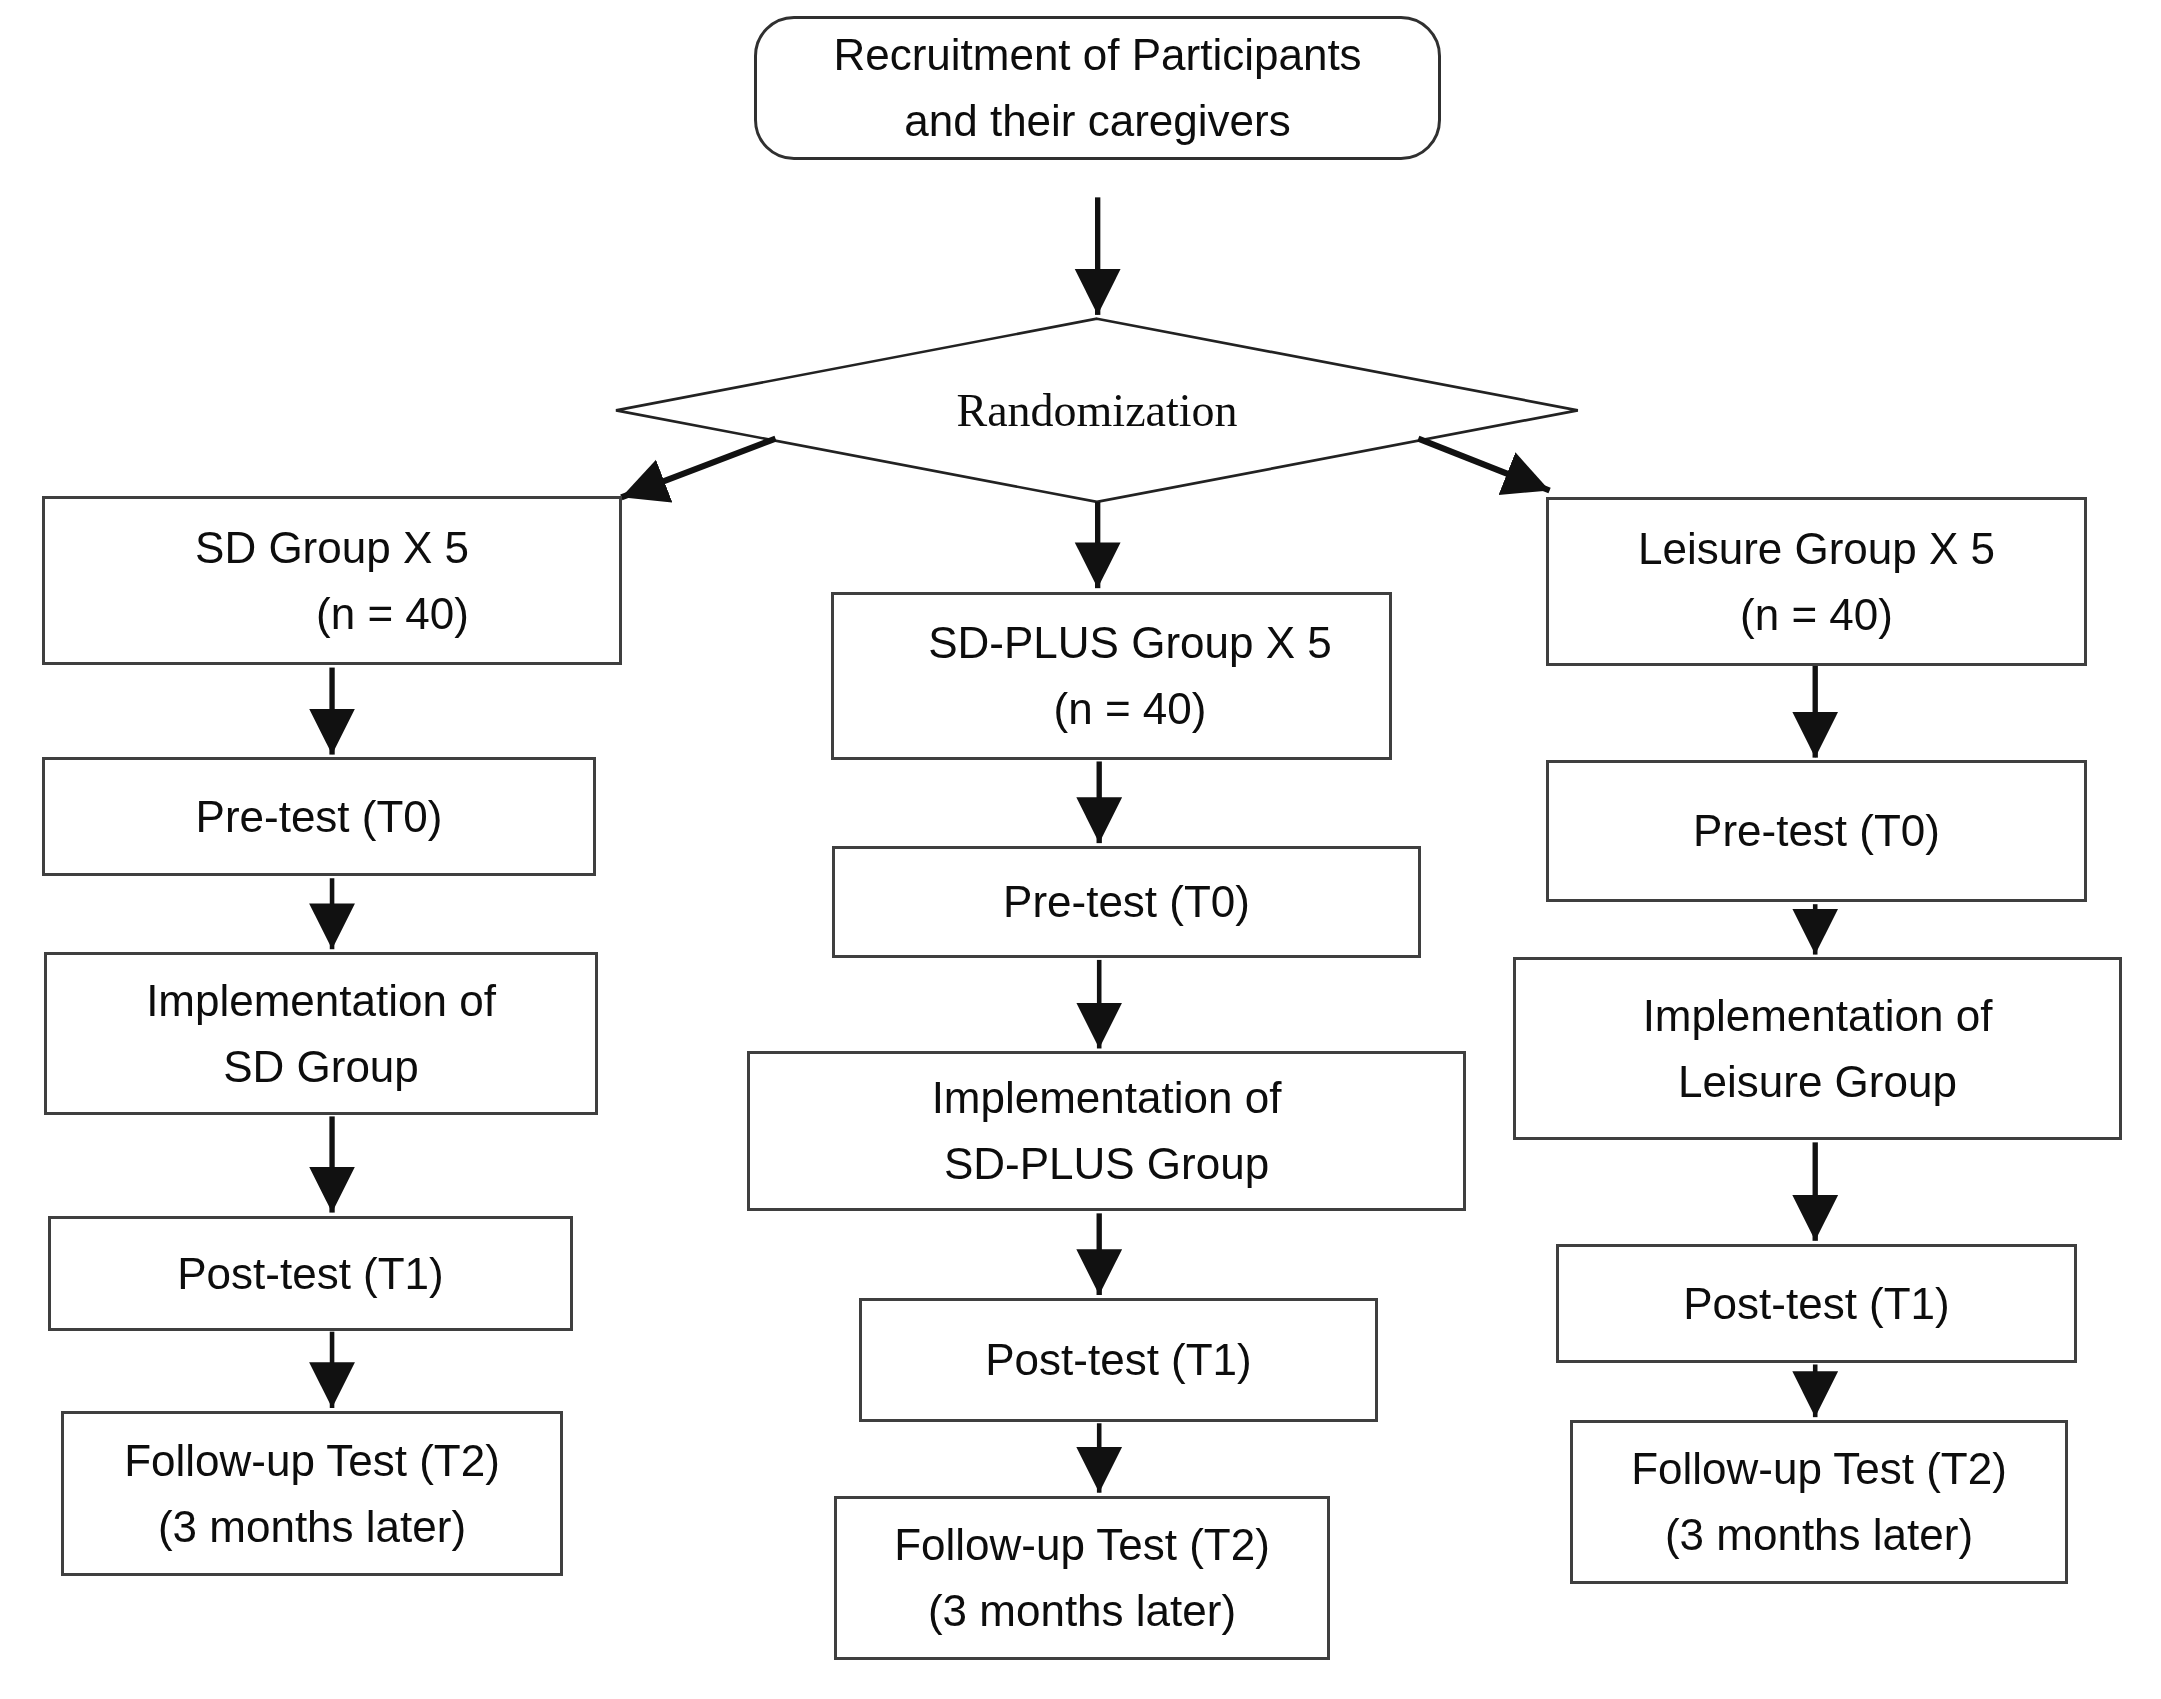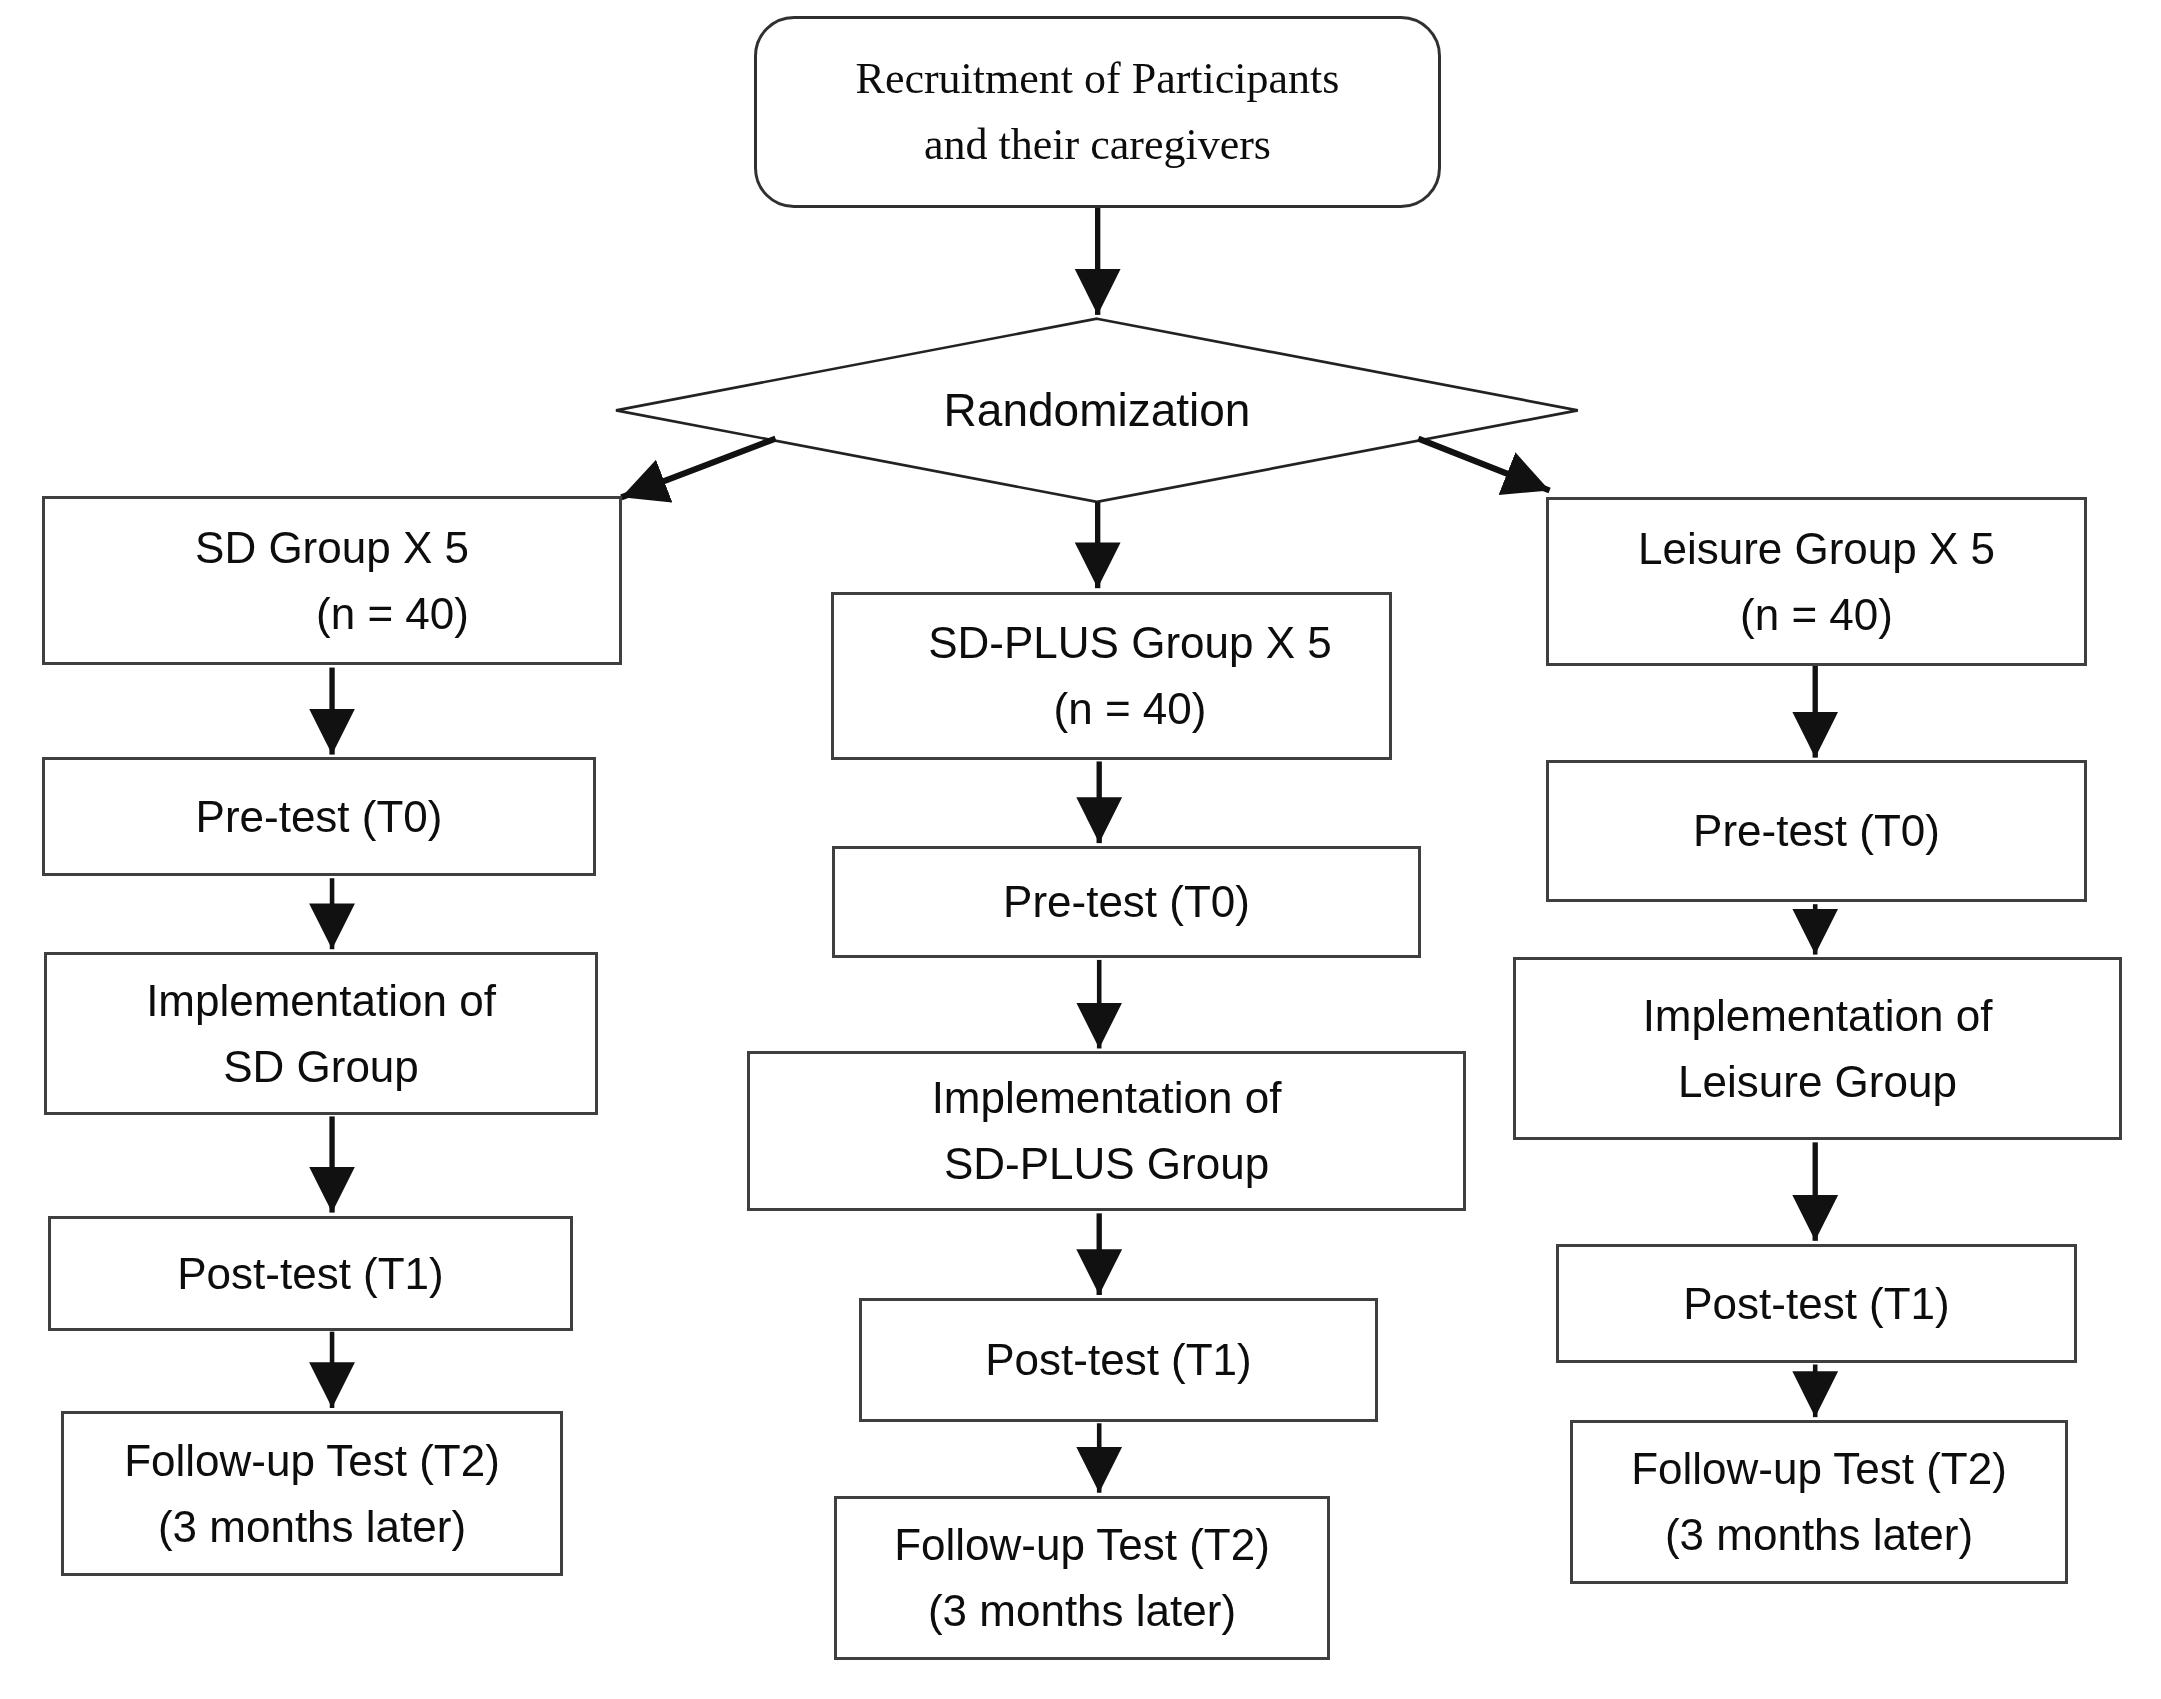--- a/index.html
+++ b/index.html
@@ -33,20 +33,21 @@
   .diamond-label{
     position:absolute;
     display:flex;
     align-items:center;
     justify-content:center;
     text-align:center;
     font-size:46px;
     color:#0d0d0d;
     background:transparent;
     border:none;
+    font-family:Liberation Serif, serif;
   }
 </style>
 </head>
 <body>
 
 <div class="canvas">
 
   <svg class="edges" viewBox="0 0 2831 2226" xmlns="http://www.w3.org/2000/svg">
     <defs>
       <marker id="ah" viewBox="0 0 10 10" refX="10" refY="5" markerUnits="userSpaceOnUse" markerWidth="60" markerHeight="62" orient="auto">
@@ -71,21 +72,21 @@
     <line x1="1440" y1="1257" x2="1440" y2="1373" stroke="#111111" stroke-width="6" marker-end="url(#ah)"></line>
     <line x1="1440" y1="1589" x2="1440" y2="1696" stroke="#111111" stroke-width="7" marker-end="url(#ah)"></line>
     <line x1="1440" y1="1864" x2="1440" y2="1955" stroke="#111111" stroke-width="6" marker-end="url(#ah)"></line>
 
     <line x1="2378" y1="866" x2="2378" y2="992" stroke="#111111" stroke-width="7" marker-end="url(#ah)"></line>
     <line x1="2378" y1="1184" x2="2378" y2="1250" stroke="#111111" stroke-width="6" marker-end="url(#ah)"></line>
     <line x1="2378" y1="1496" x2="2378" y2="1625" stroke="#111111" stroke-width="7" marker-end="url(#ah)"></line>
     <line x1="2378" y1="1787" x2="2378" y2="1856" stroke="#111111" stroke-width="6" marker-end="url(#ah)"></line>
   </svg>
 
-  <div class="node rounded" style="left:754px; top:16px; width:687px; height:192px;font-family:Liberation Serif, serif;">Recruitment of Participants
+  <div class="node rounded" style="left:754px; top:16px; width:687px; height:144px;">Recruitment of Participants
 and their caregivers</div>
 
   <div class="diamond-label" style="left:868px; top:372px; width:458px; height:76px;">Randomization</div>
 
   <div class="node" style="left:42px; top:496px; width:580px; height:169px;text-align:right;">SD Group X 5
 (n = 40)</div>
   <div class="node" style="left:42px; top:757px; width:554px; height:119px;">Pre-test (T0)</div>
   <div class="node" style="left:44px; top:952px; width:554px; height:163px;">Implementation of
 SD Group</div>
   <div class="node" style="left:48px; top:1216px; width:525px; height:115px;">Post-test (T1)</div>

